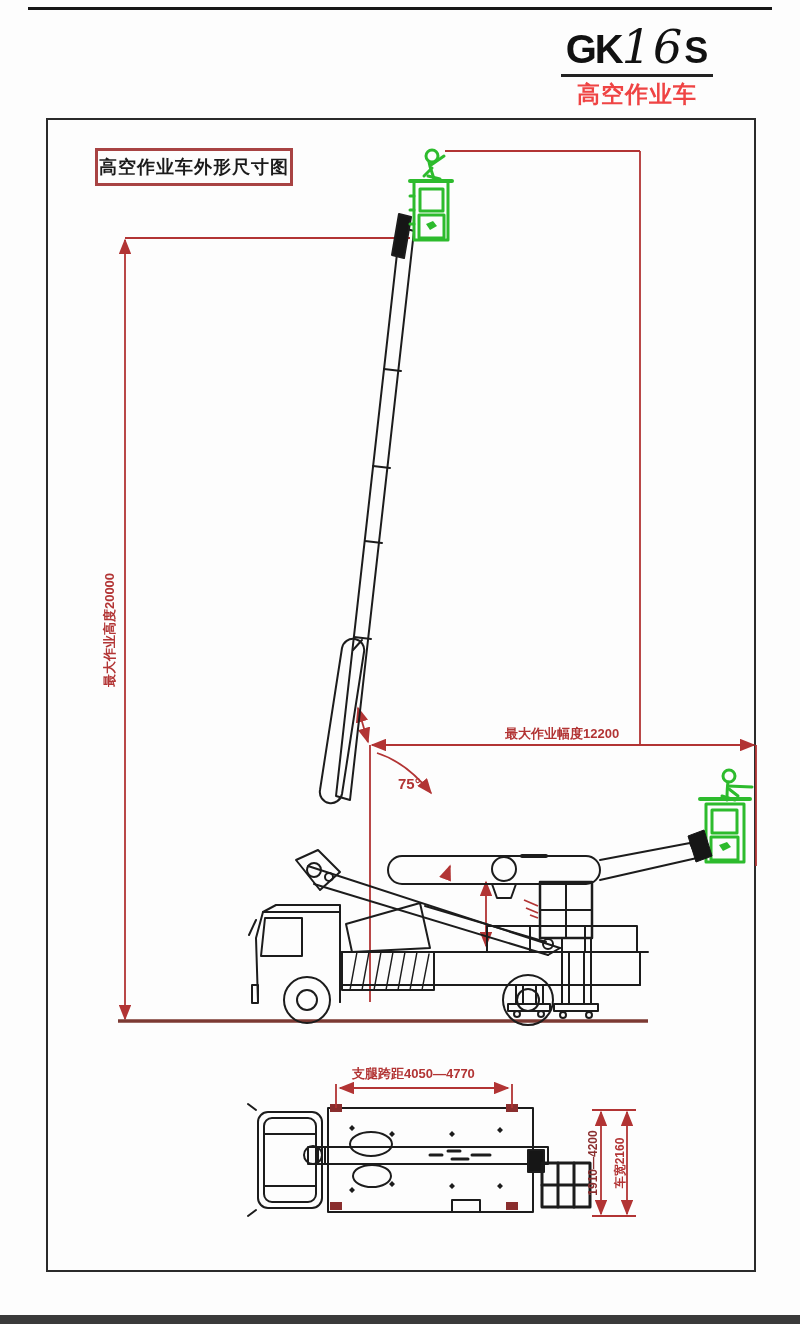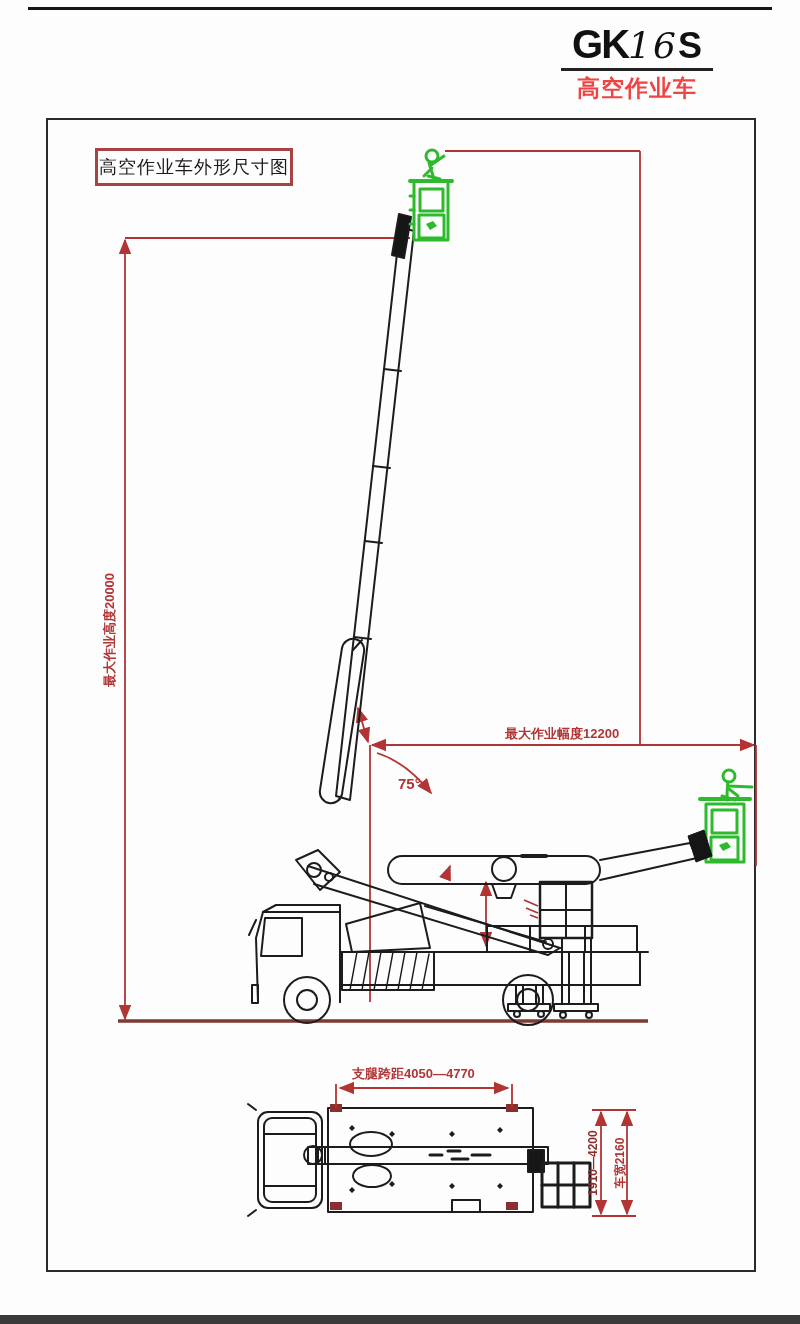--- a/index.html
+++ b/index.html
@@ -5,27 +5,27 @@
   html,body{margin:0;padding:0;background:#ffffff;}
   .page{position:relative;width:800px;height:1324px;background:#fdfdfd;overflow:hidden;
         font-family:"Liberation Sans",sans-serif;}
   .top-rule{position:absolute;left:28px;top:7px;width:744px;height:3px;background:#161616;}
   .bottom-bar{position:absolute;left:0;top:1315px;width:800px;height:9px;background:#3a3a3a;}
   .frame{position:absolute;left:46px;top:118px;width:710px;height:1154px;
          border:2px solid #2b2b2b;box-sizing:border-box;}
   .title-block{position:absolute;left:552px;top:24px;width:170px;text-align:center;color:#111;}
   .model-line{white-space:nowrap;line-height:1;}
   .model-prefix{font-weight:bold;font-size:40px;letter-spacing:-2px;font-family:"Liberation Sans",sans-serif;}
-  .model-number{font-style:italic;font-size:36px;font-family:"DejaVu Serif",serif;letter-spacing:2px;}
+  .model-number{font-style:italic;font-size:46px;font-family:"DejaVu Serif",serif;letter-spacing:2px;}
   .model-suffix{font-weight:bold;font-size:36px;}
   .model-underline{width:152px;height:0;border-top:3px solid #222;margin:4px auto 2px auto;}
   .subtitle{font-weight:bold;font-size:23px;letter-spacing:1px;color:#ef4444;}
   .label-box{position:absolute;left:95px;top:148px;width:198px;height:38px;
              border:3px solid #a84343;box-sizing:border-box;display:flex;align-items:center;
-             justify-content:center;font-size:18px;font-weight:normal;color:#1b1b1b;
+             justify-content:center;font-size:18px;font-weight:bold;color:#1b1b1b;
              letter-spacing:1px;white-space:nowrap;background:#fdfdfd;}
   svg.draw{position:absolute;left:0;top:0;}
   .blk{stroke:#1c1c1c;stroke-width:2;fill:none;stroke-linecap:round;stroke-linejoin:round;}
   .blkthin{stroke:#1c1c1c;stroke-width:1.4;fill:none;}
   .grn{stroke:#2dbb2d;stroke-width:3;fill:none;stroke-linecap:round;stroke-linejoin:round;}
   .red{stroke:#b23434;stroke-width:1.8;fill:none;}
   .redtxt{fill:#b23434;font-family:"Liberation Sans",sans-serif;font-weight:bold;}
   .dredtxt{fill:#8a2e2e;font-family:"Liberation Sans",sans-serif;font-weight:bold;}
 </style>
 </head>

